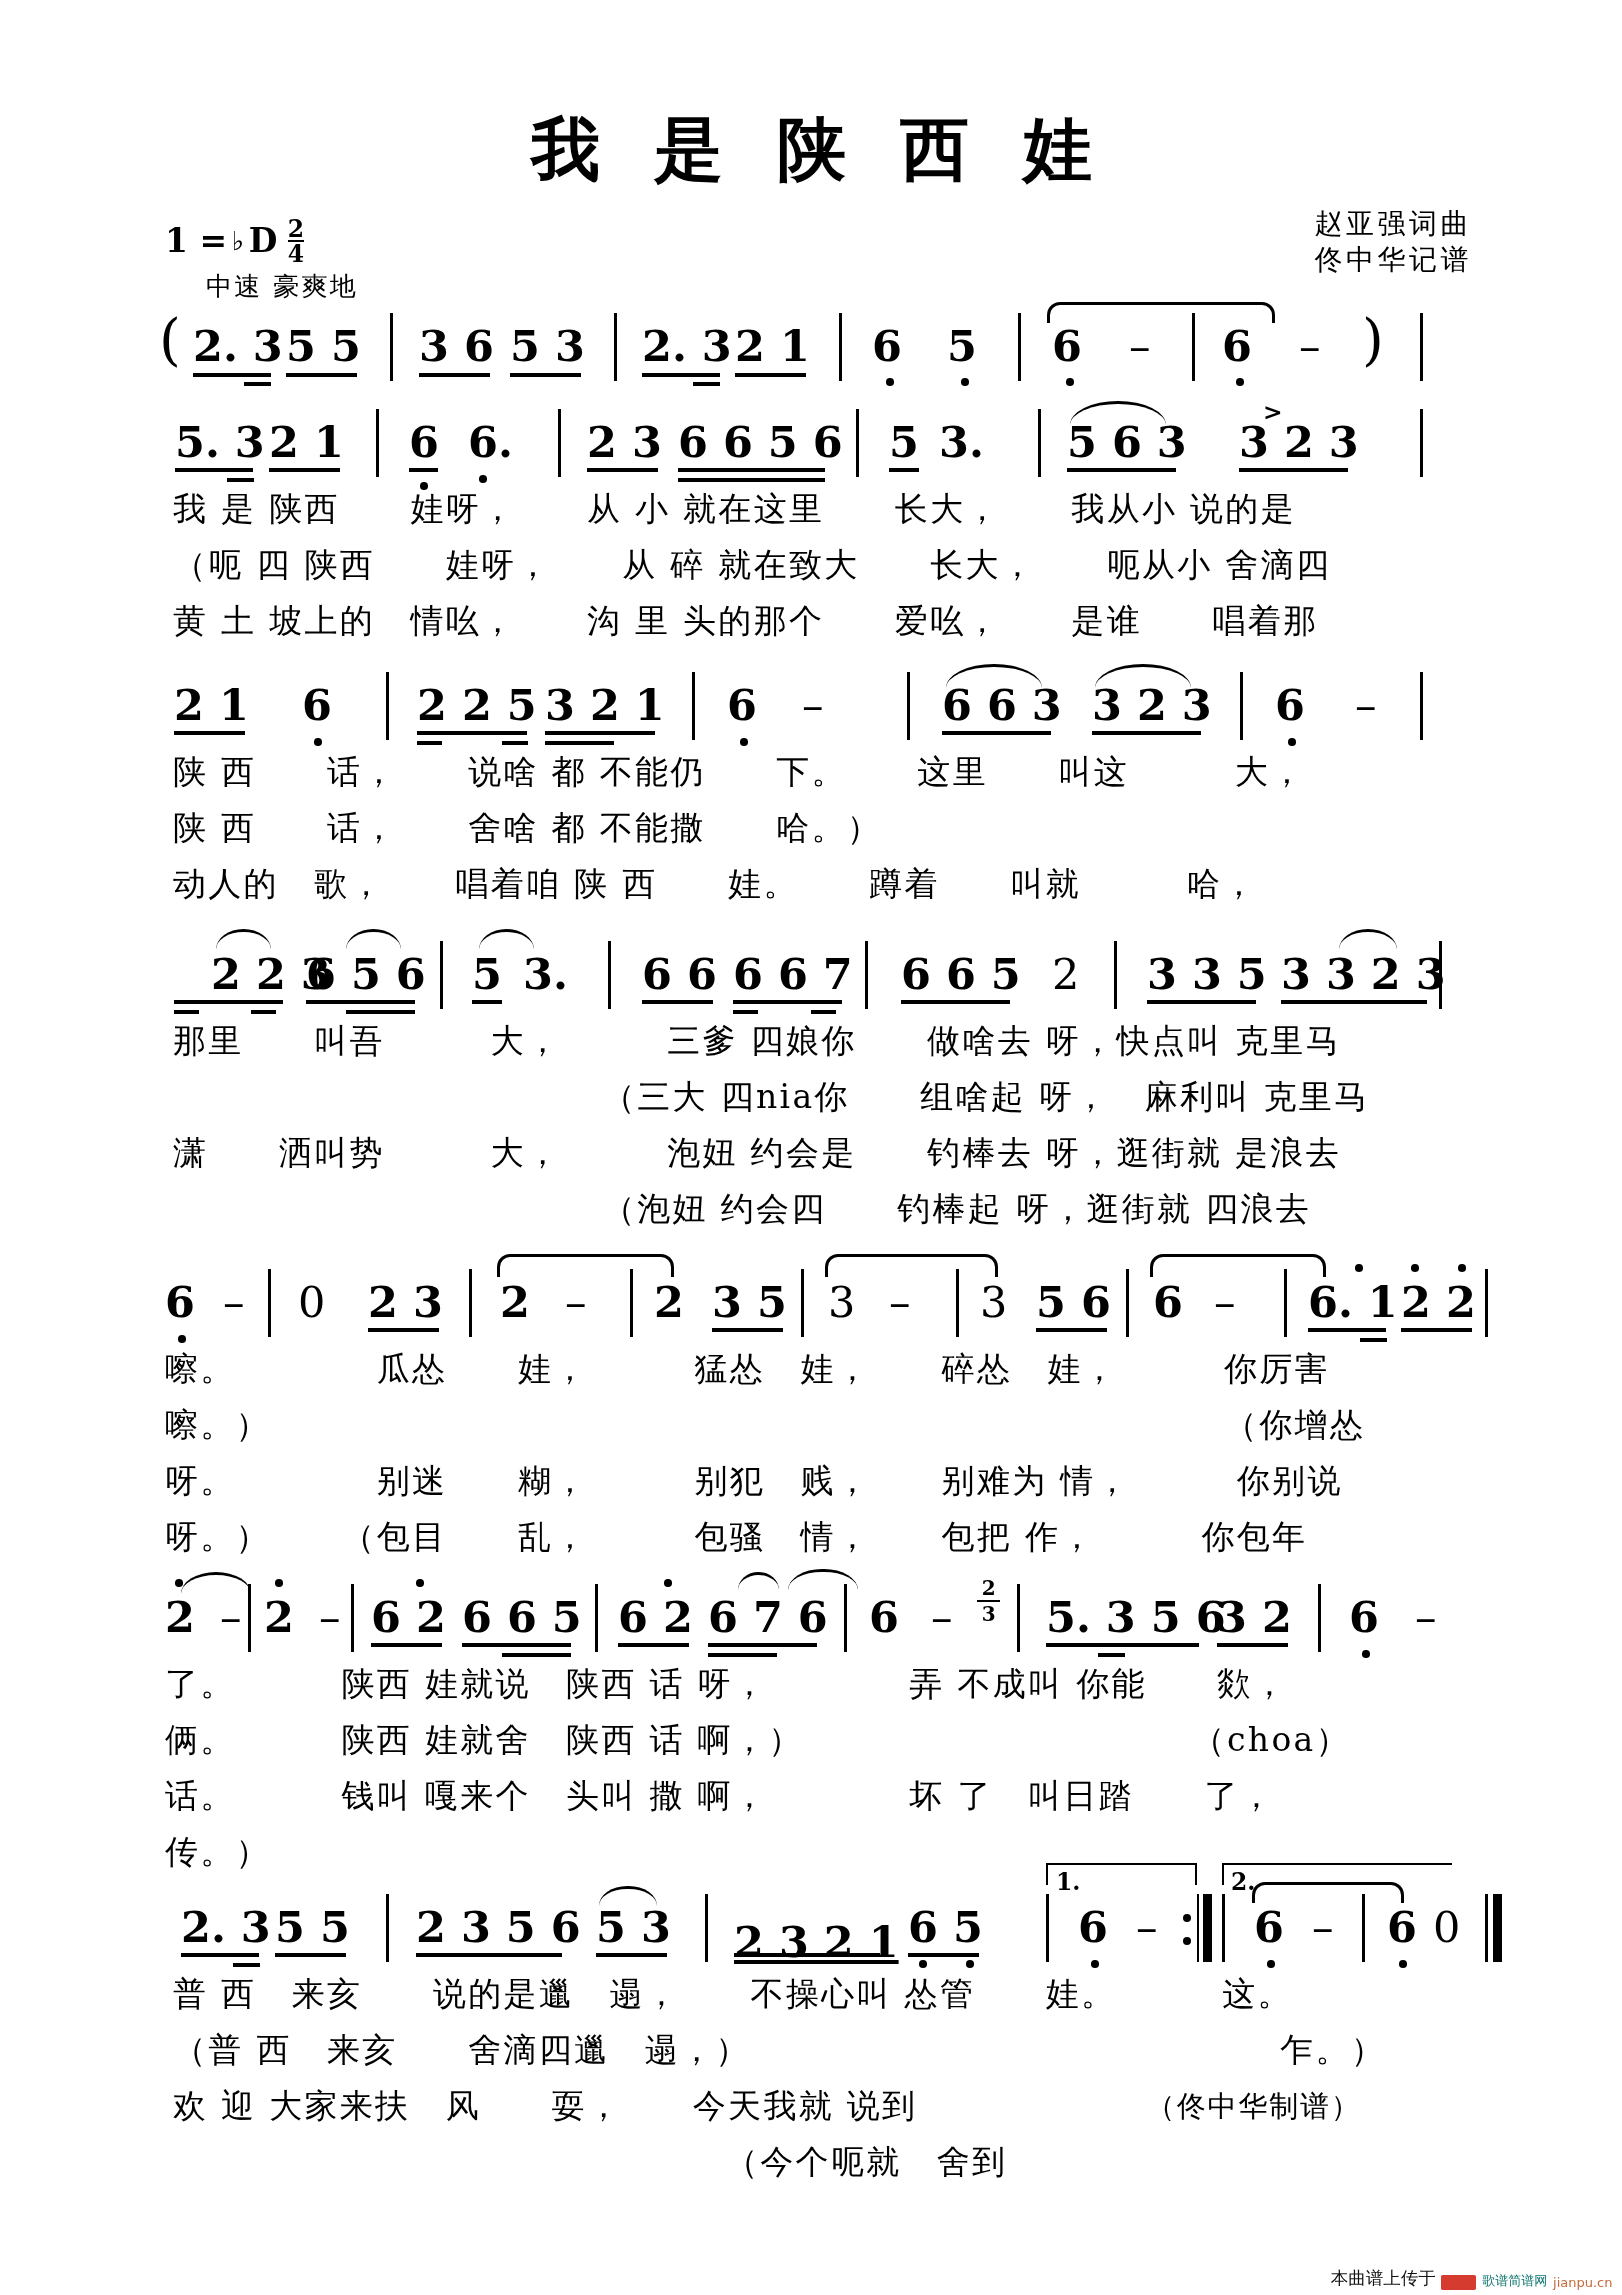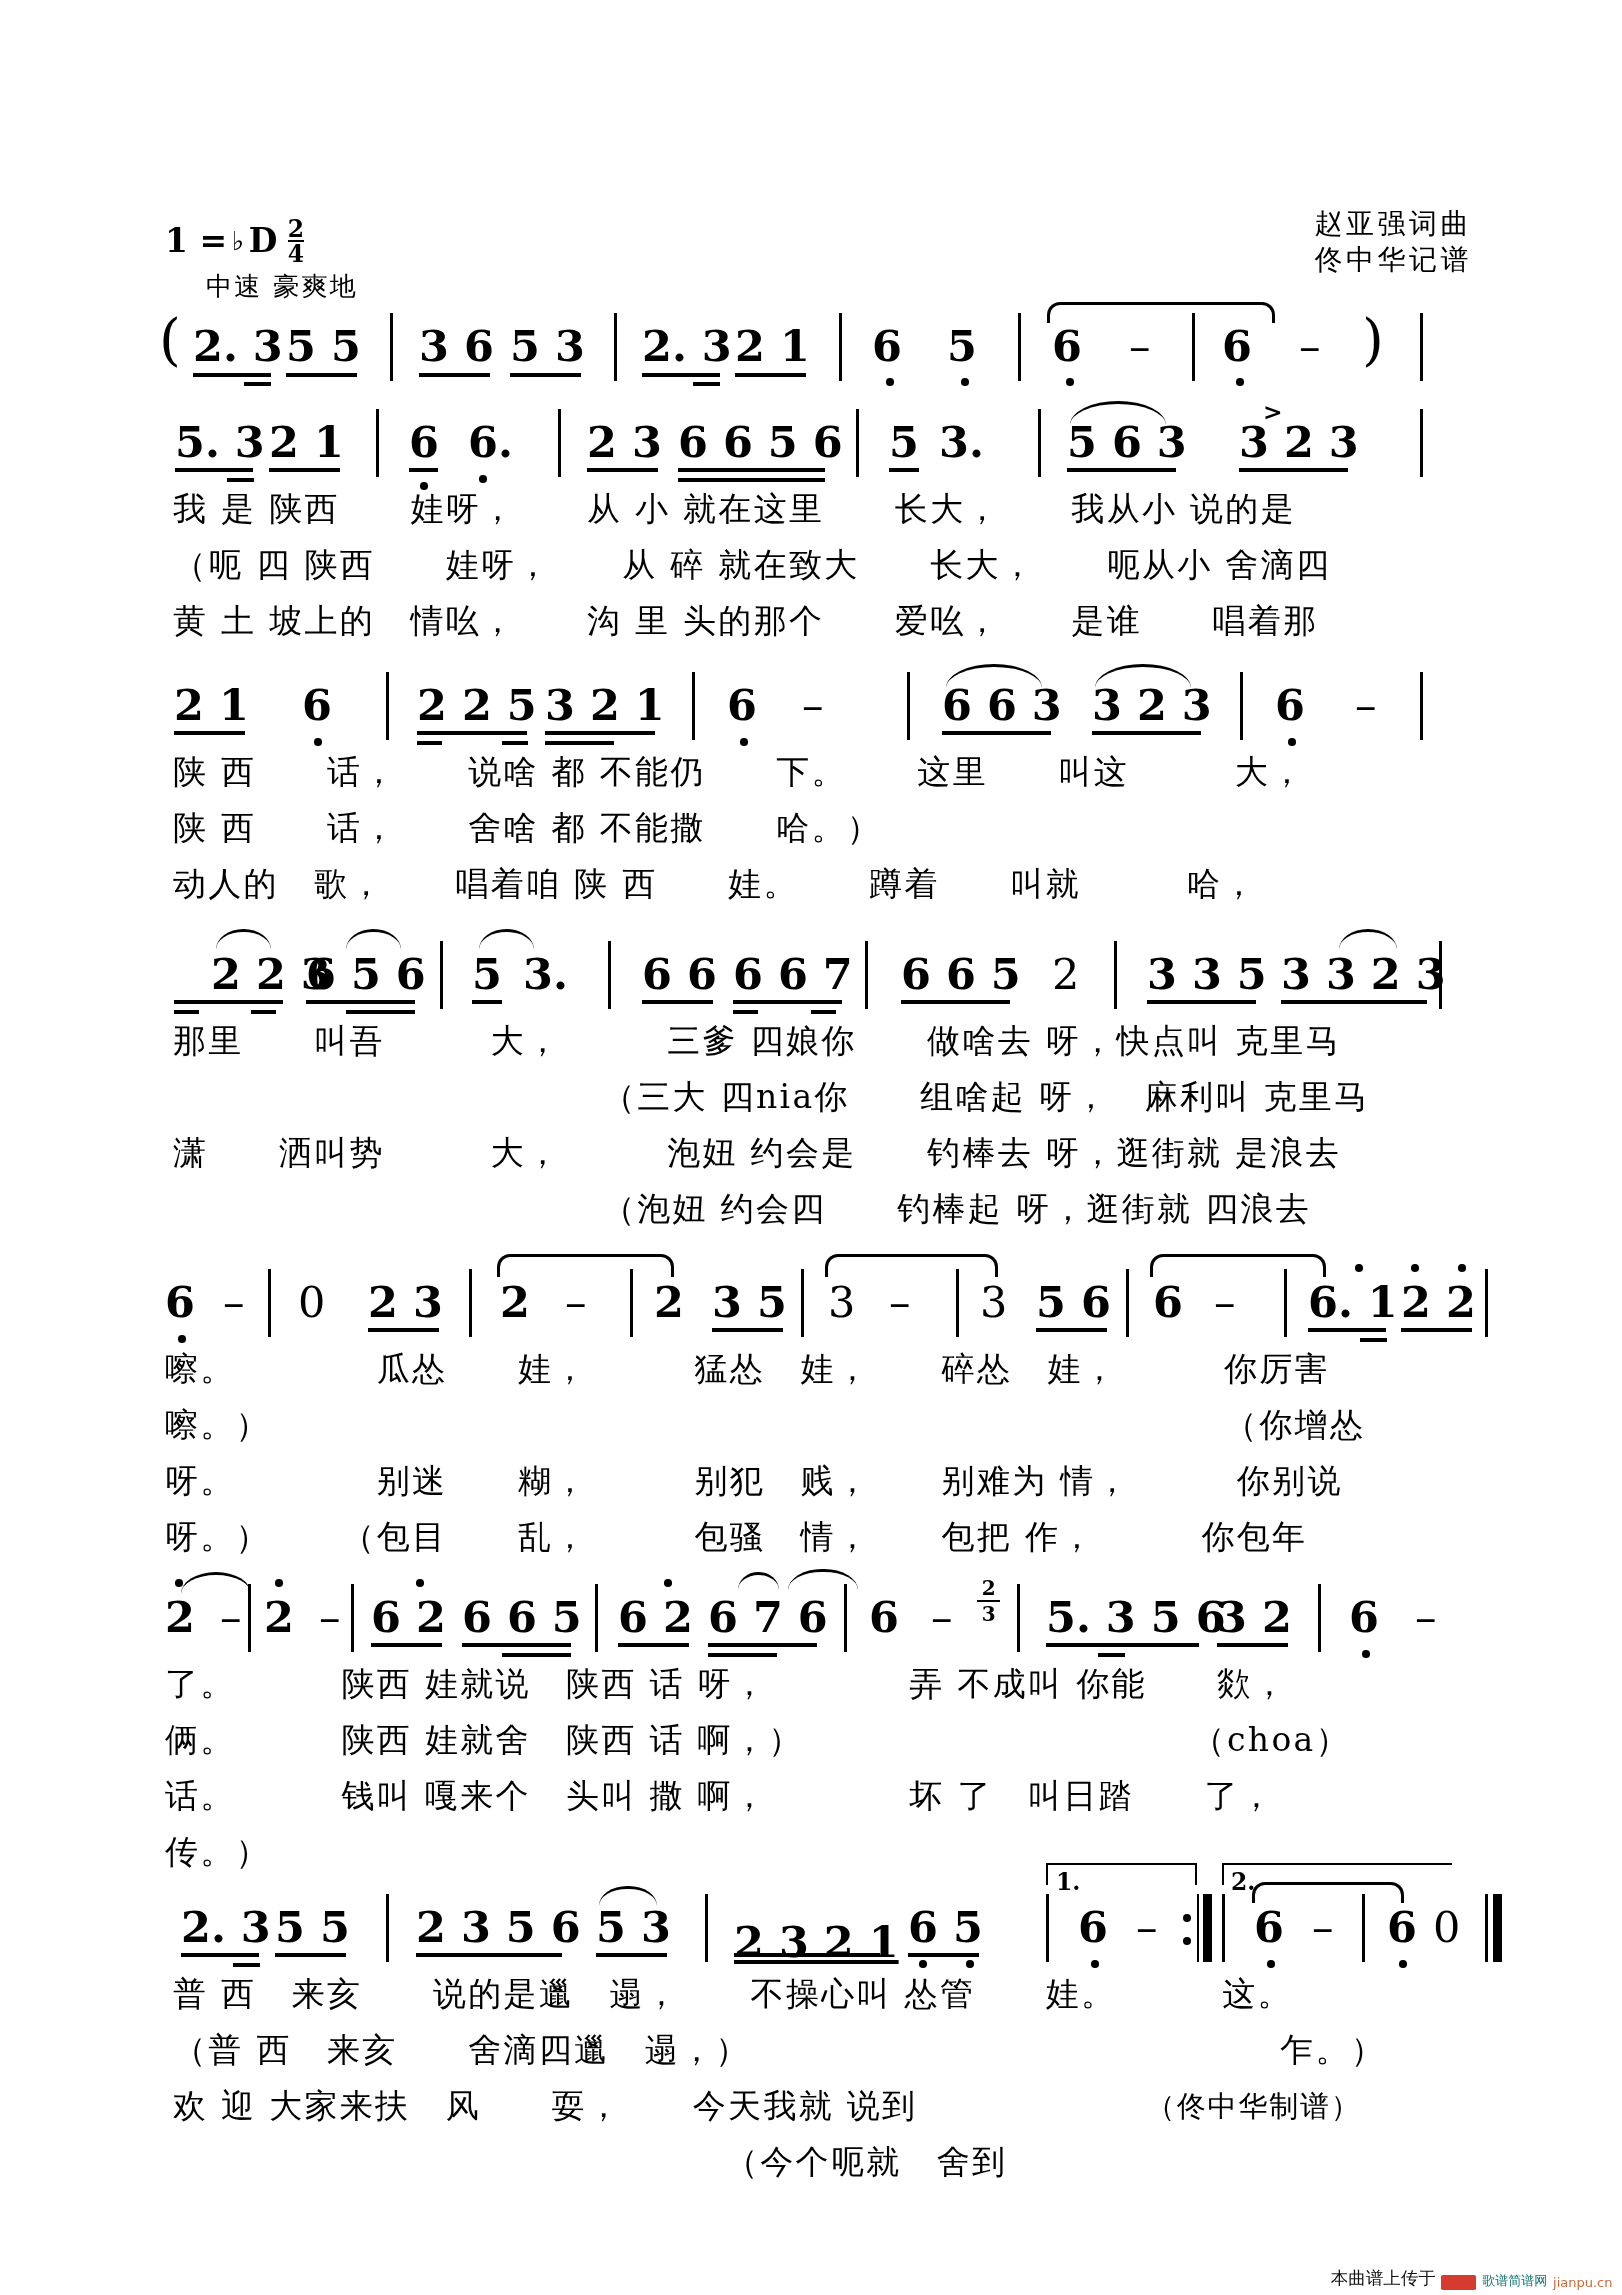--- a/index.html
+++ b/index.html
@@ -86,20 +86,21 @@
   .wm .t1{font-size:17.5px;color:#111;font-family:"DejaVu Sans",sans-serif;white-space:nowrap;}
   .wm .t2{font-size:13px;color:#0f766e;font-family:Liberation Mono, monospace;}
   .wm .t3{font-size:13px;color:#c86a3a;font-family:"DejaVu Sans",sans-serif;}
   .wm .mark{width:35px;height:15px;background:#d63b2f;border-radius:1.8px;}
 </style>
 </head>
 <body>
 
 <div class="sheet">
 
+  <div class="title">我 是 陕 西 娃</div>
 
   <div class="credits">
     <div>赵亚强词曲</div>
     <div>佟中华记谱</div>
   </div>
 
   <div class="keysig">
     <span>1 =</span>
     <span class="flat">♭</span>
     <span>D</span>

